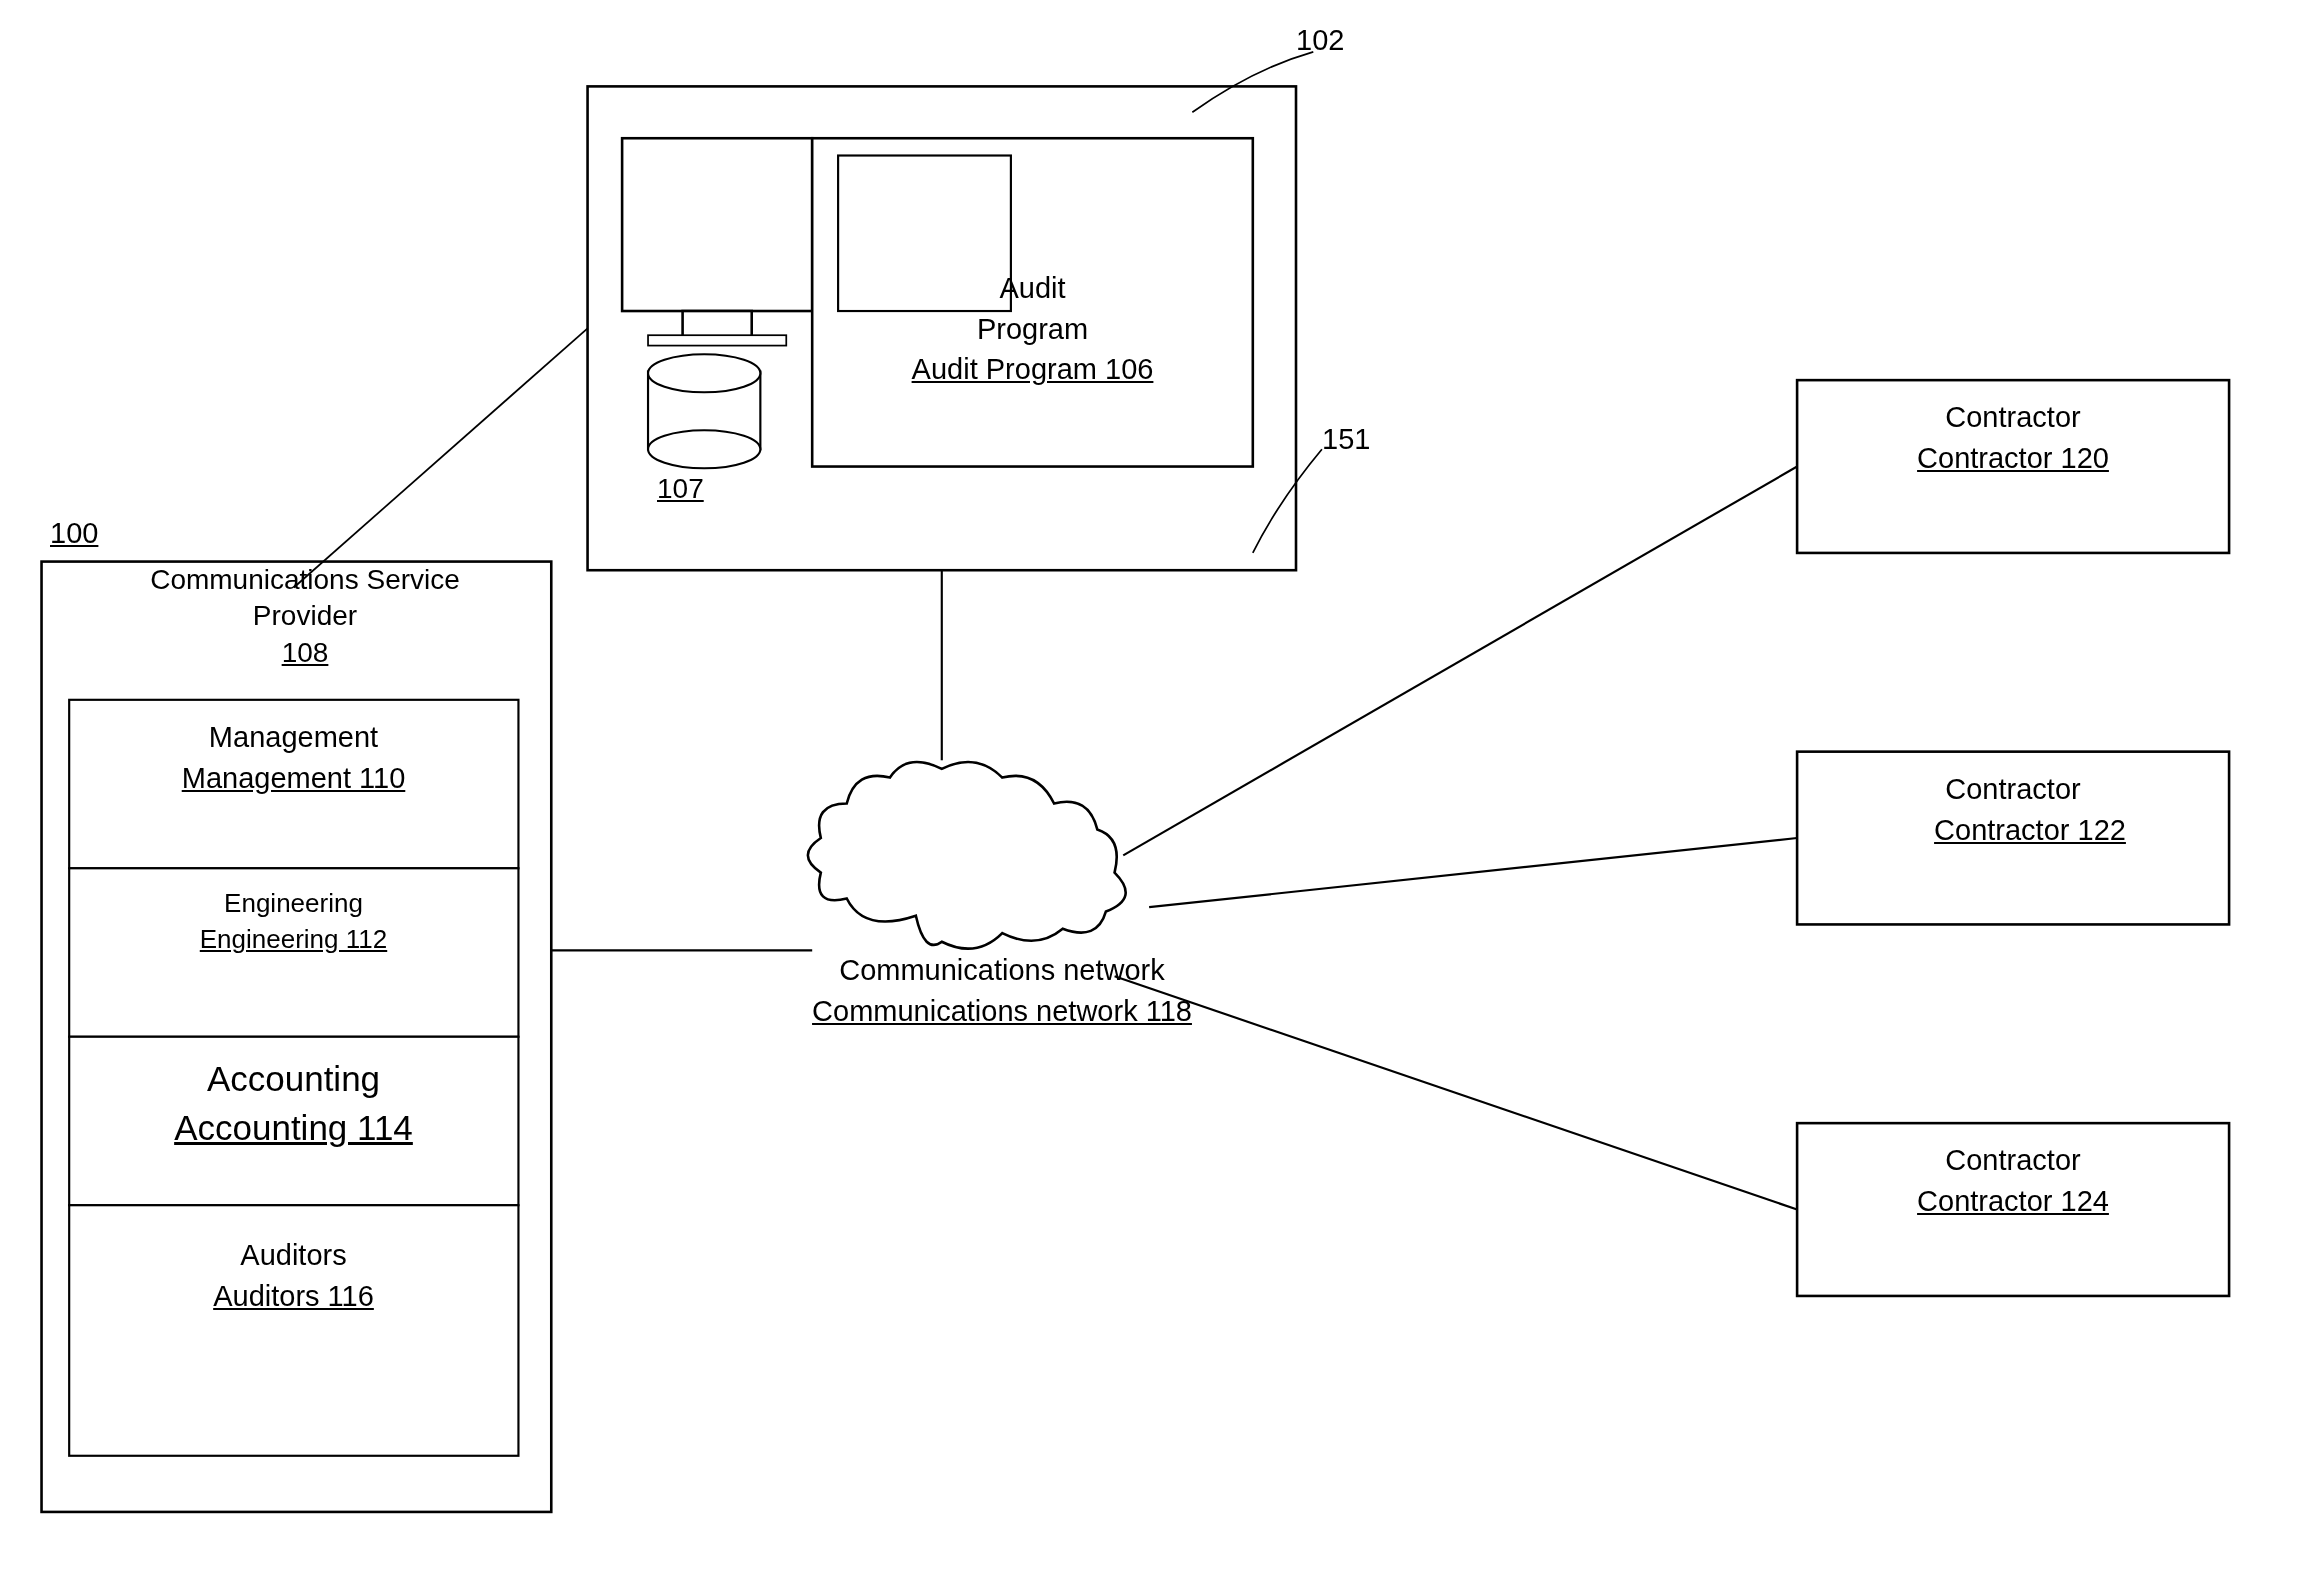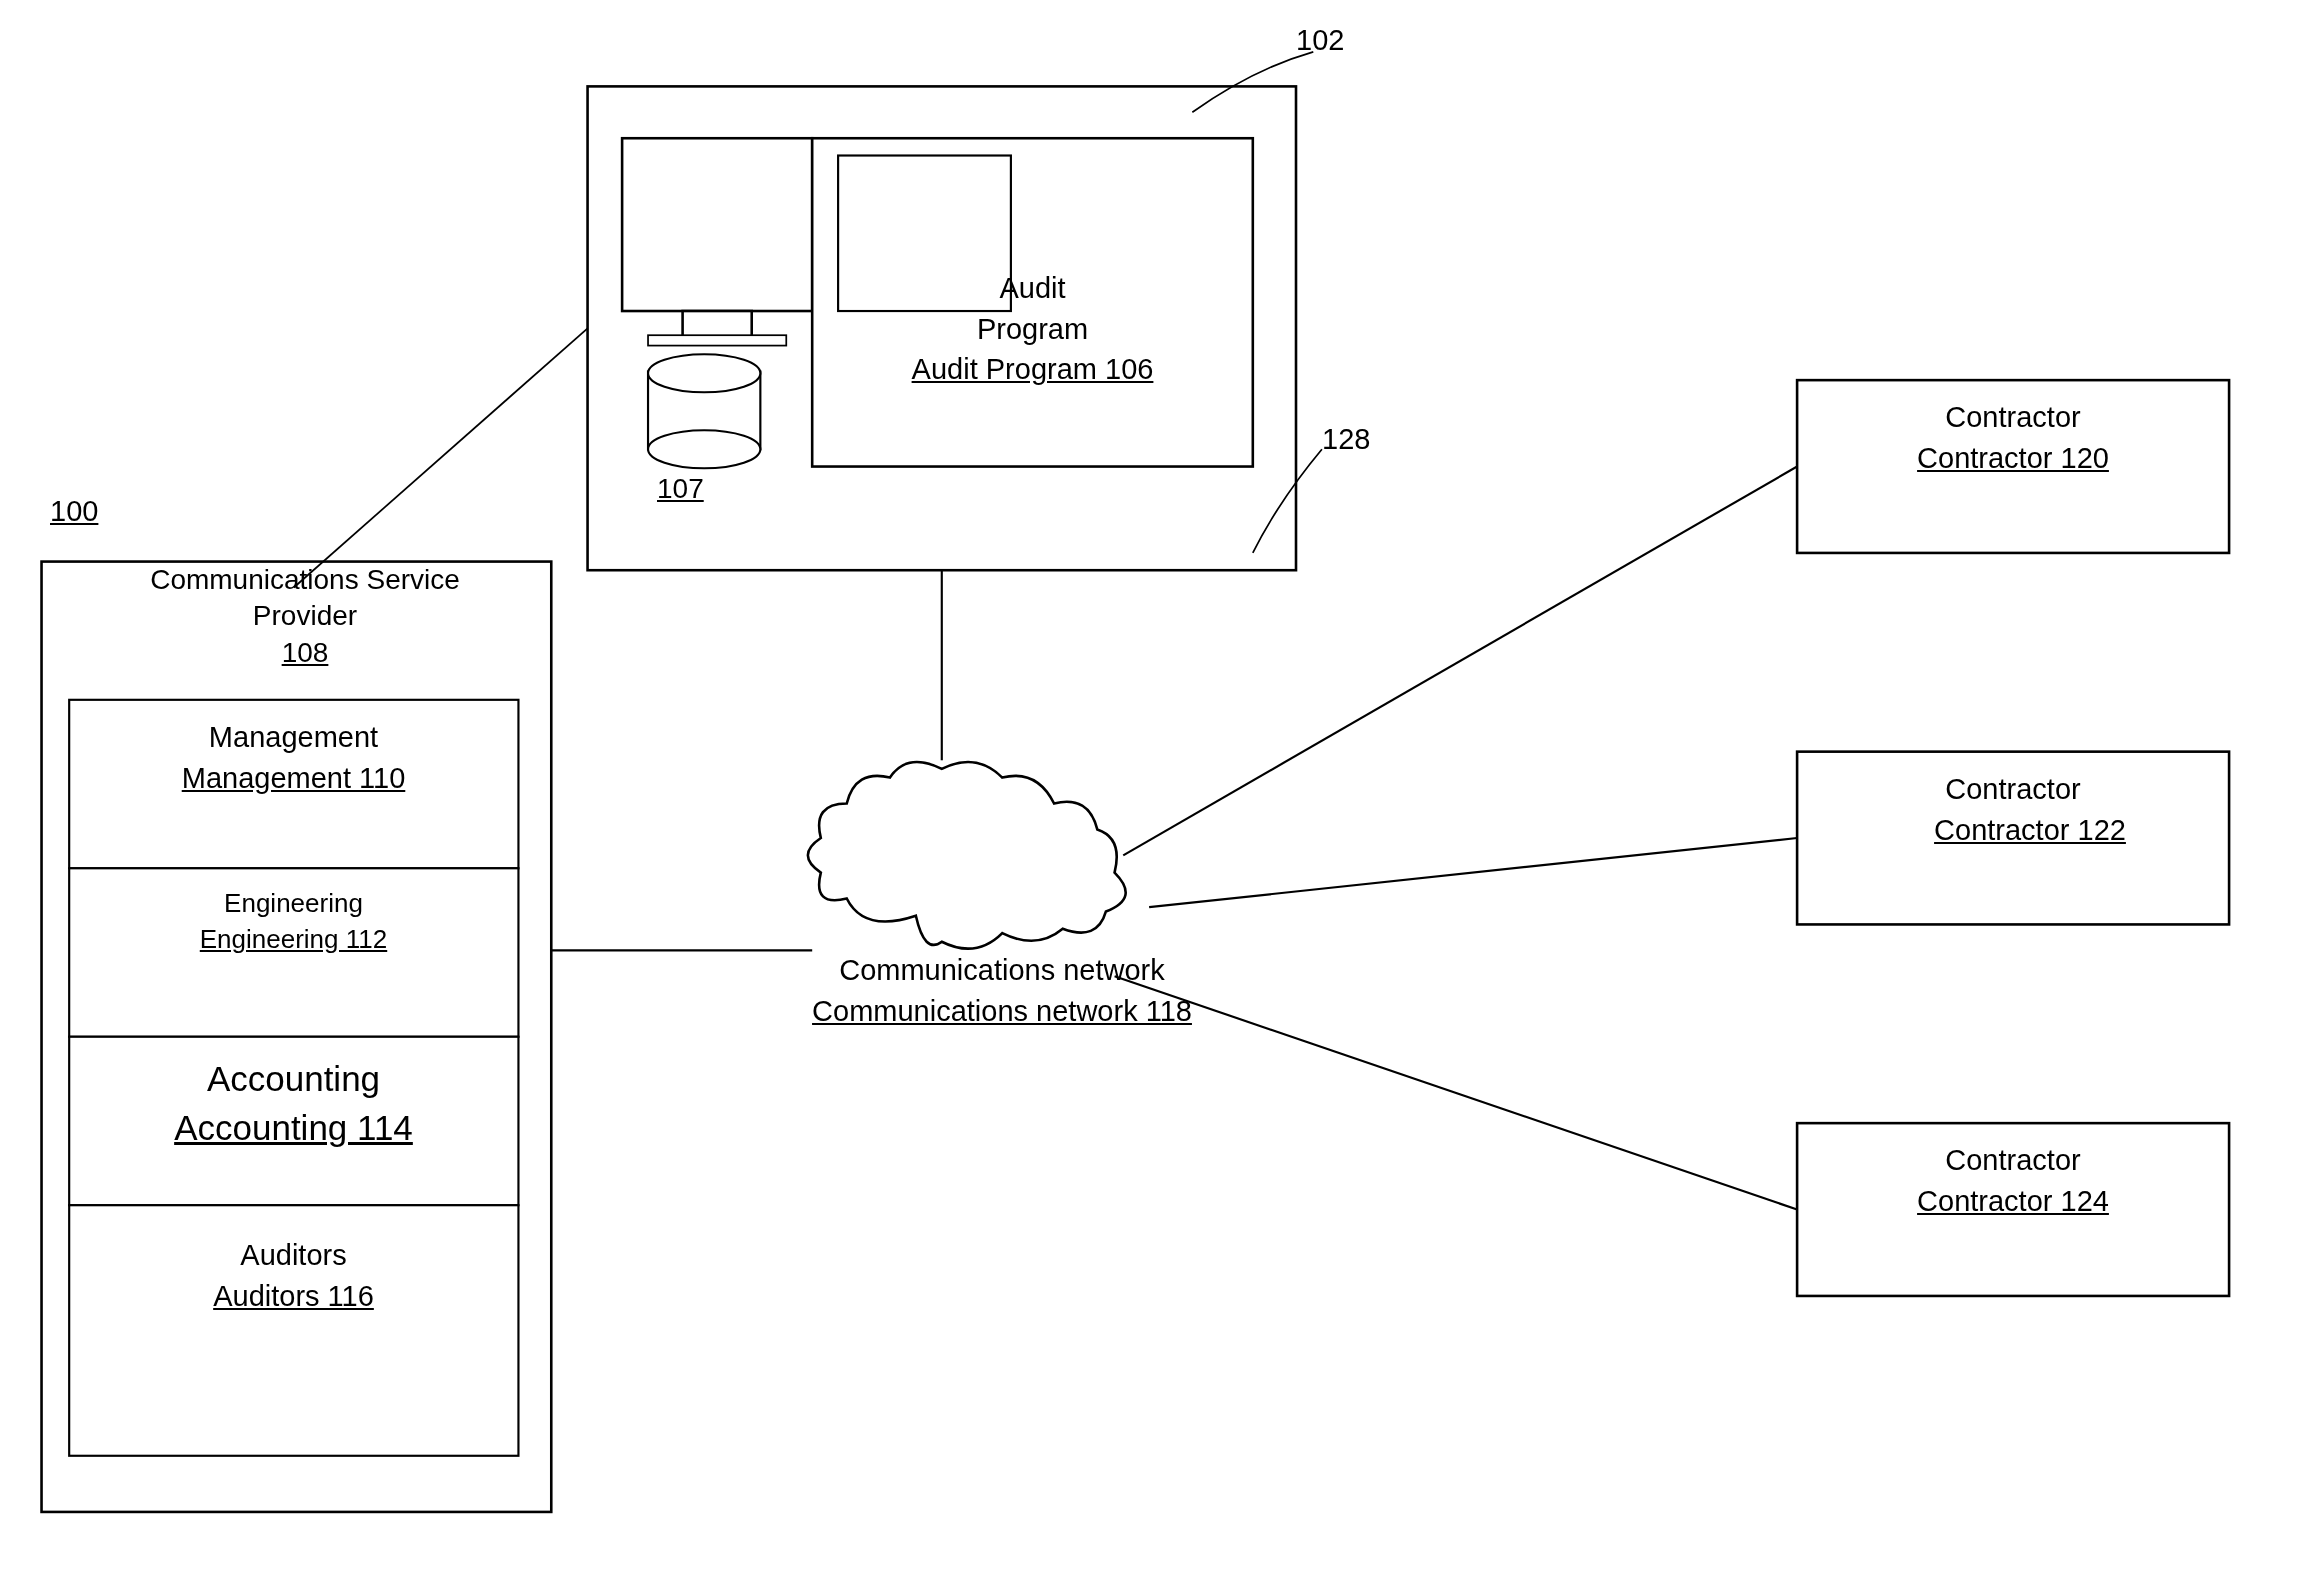--- a/index.html
+++ b/index.html
@@ -111,21 +111,21 @@
     <line x1="1290" y1="1130" x2="2080" y2="1400" stroke="#000" stroke-width="2.5"></line>
 
     <line x1="680" y1="380" x2="340" y2="680" stroke="#000" stroke-width="2"></line>
 
     <path d="M 1530 520 Q 1480 580 1450 640" fill="none" stroke="#000" stroke-width="2"></path>
 
   </svg>
 
   <div class="diagram-text" style="left: 1296px; top: 24px; font-size: 29px;">102</div>
 
-  <div class="diagram-text diagram-text-left" style="left: 50px; top: 495px; font-size: 29px; text-decoration: underline;">100</div>
+  <div class="diagram-text diagram-text-left" style="left: 50px; top: 517px; font-size: 29px; text-decoration: underline;">100</div>
 
   <div class="diagram-text" style="left: 50px; top: 562px; width: 510px; font-size: 28px; line-height: 1.3;">
     <span>Communications Service<br>Provider</span>
     <br>
     <span style="text-decoration: underline;">108</span>
   </div>
 
   <div class="diagram-text" style="left: 69px; top: 717px; width: 449px; font-size: 29px; line-height: 1.4;">
     <span>Management</span><br>
     <span style="text-decoration: underline;">Management
@@ -151,21 +151,21 @@
   </div>
 
   <div class="diagram-text" style="left: 812px; top: 268px; width: 441px; font-size: 29px; line-height: 1.4;">
     <span>Audit<br>Program</span><br>
     <span style="text-decoration: underline;">Audit Program
 106</span>
   </div>
 
   <div class="diagram-text" style="left: 657px; top: 473px; font-size: 28px; text-decoration: underline;">107</div>
 
-  <div class="diagram-text" style="left: 1322px; top: 423px; font-size: 29px;">128</div>
+  <div class="diagram-text" style="left: 1322px; top: 423px; font-size: 29px;">151</div>
 
   <div class="diagram-text" style="left: 812px; top: 950px; width: 380px; font-size: 29px; line-height: 1.4;">
     <span>Communications network</span><br>
     <span style="text-decoration: underline;">Communications network
 118</span>
   </div>
 
   <div class="diagram-text" style="left: 1797px; top: 397px; width: 432px; font-size: 29px; line-height: 1.4;">
     <span>Contractor</span><br>
     <span style="text-decoration: underline;">Contractor

